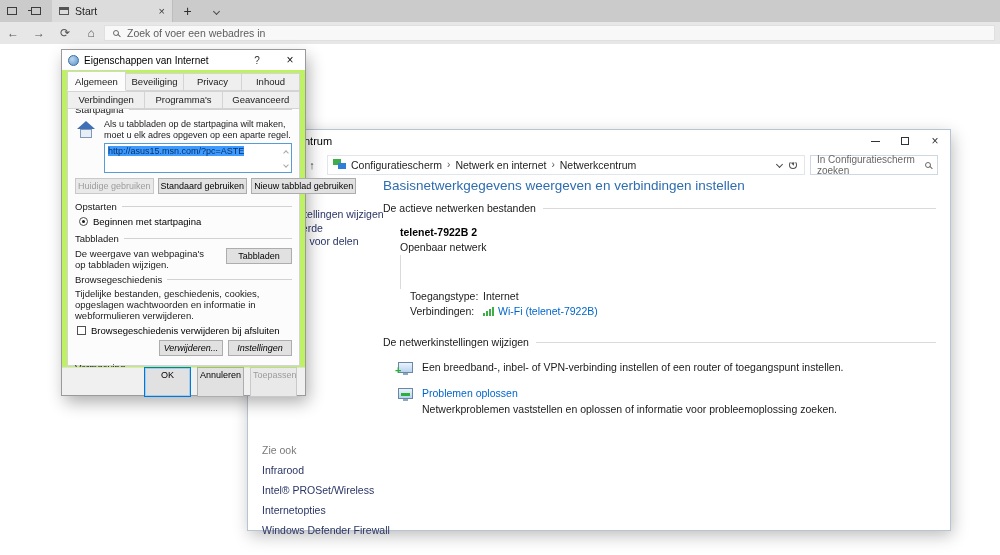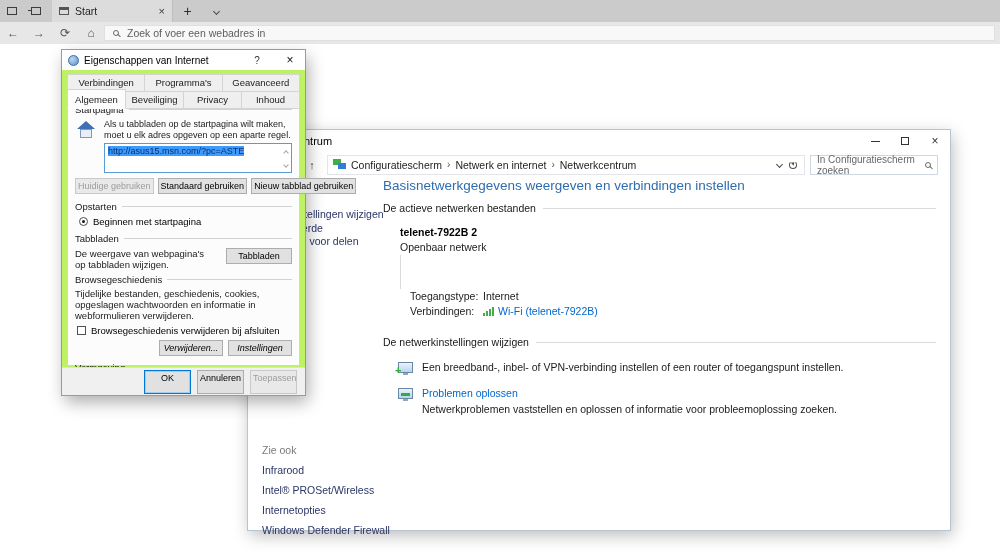--- a/index.html
+++ b/index.html
@@ -109,21 +109,21 @@
   .tabsec-desc { width:142px; font-size:9.5px; line-height:11px; color:#1a1a1a; }
   .tabsec .wbtn { margin-left:auto; width:66px; height:16px; }
   .bg-desc { font-size:9.5px; line-height:11px; color:#1a1a1a; margin-top:3px; }
   .cb-row { display:flex; align-items:center; gap:5px; margin:4px 0 0 2px; }
   .cb { width:9px; height:9px; border:1px solid #4f4f4f; background:#fff; flex:0 0 auto; }
   .right-btns { display:flex; justify-content:flex-end; gap:5px; margin-top:4px; }
   .right-btns .wbtn { width:64px;font-style:italic; }
   .vg-row { display:flex; gap:5px; margin-top:5px; }
   .vg-row .wbtn { flex:1; }
   .dlg-footer { position:absolute; left:0; right:0; bottom:0; height:28px; background:#f0f0f0; border-top:1px solid #dfdfdf; display:flex; align-items:center; justify-content:flex-end; gap:6px; padding-right:8px; }
-  .dlg-footer .wbtn { width:47px; height:24px; }
+  .dlg-footer .wbtn { width:47px; height:30px; }
   .wbtn.def { border:1px solid #0078d7; box-shadow:0 0 0 1px #a3cdf0 inset; }
 </style>
 </head>
 <body>
 
 <div id="screen">
 
   <div class="tabstrip">
     <div class="ts-btn">
         <span class="mini-win"></span>
@@ -255,30 +255,30 @@
   </div>
 
   <div class="dlg">
     <div class="dlg-title">
       <span class="globe"></span>
       <span>Eigenschappen van Internet</span>
       <span class="dlg-help">?</span>
       <span class="dlg-close">×</span>
     </div>
     <div class="dlg-tabs">
-      <div class="trow">
-        <div class="dtab">Verbindingen</div>
-        <div class="dtab">Programma's</div>
-        <div class="dtab">Geavanceerd</div>
-      </div>
       <div class="trow trow2">
         <div class="dtab active">Algemeen</div>
         <div class="dtab">Beveiliging</div>
         <div class="dtab">Privacy</div>
         <div class="dtab">Inhoud</div>
+      </div>
+      <div class="trow">
+        <div class="dtab">Verbindingen</div>
+        <div class="dtab">Programma's</div>
+        <div class="dtab">Geavanceerd</div>
       </div>
     </div>
     <div class="dlg-page">
 
       <div class="grp">
           <span>Startpagina</span>
         </div>
       <div class="sp-row">
         <span class="house">
             <span class="roof"></span>

